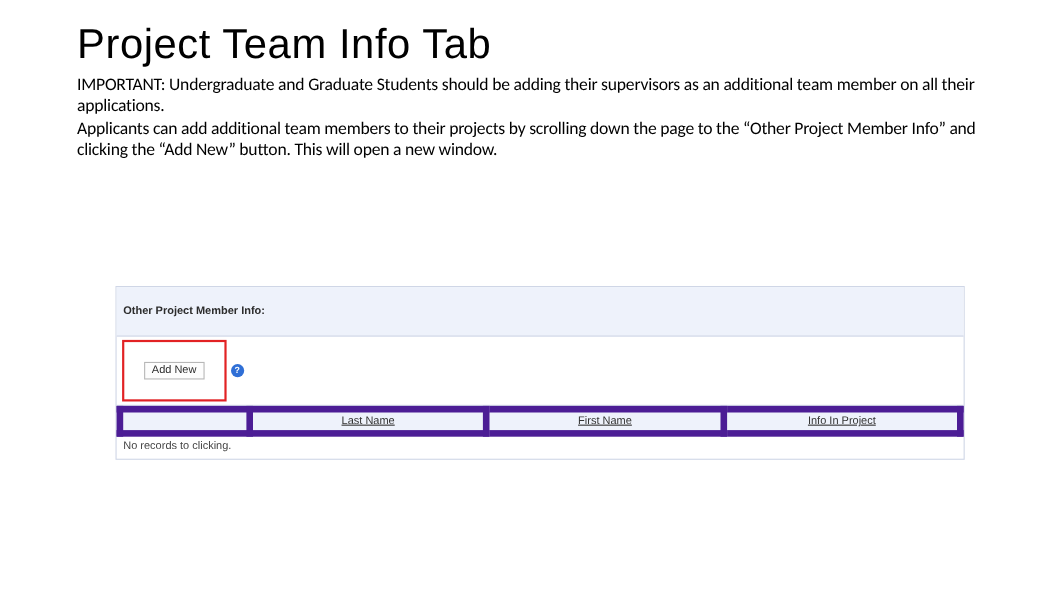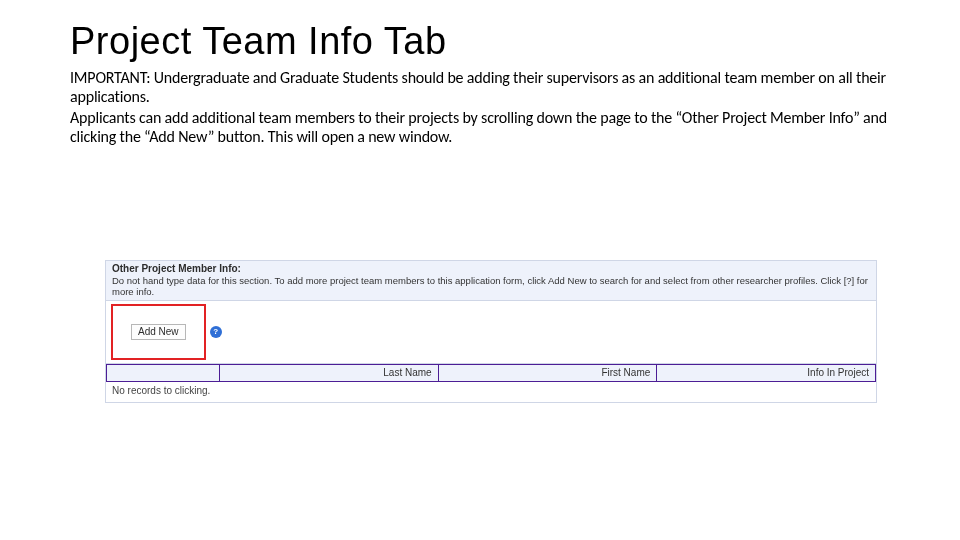--- a/index.html
+++ b/index.html
@@ -42,21 +42,21 @@
     border: 1px solid #cfd6e6;
     font-family: Tahoma, Arial, sans-serif;
     font-size: 10px;
     line-height: 1.2;
     color: #2c2c2c;
     background: #fff;
   }
   .panel-head {
     background: #eef2fb;
     border-bottom: 1px solid #cfd6e6;
-    padding: 2px 6px;
+    padding: 16px 6px;
   }
   .panel-head-title {
     font-weight: bold;
     font-size: 10px;
   }
   .panel-head-desc {
     font-size: 9.5px;
     color: #333;
   }
   .panel-toolbar {
@@ -91,26 +91,27 @@
     font-weight: bold;
     display: inline-block;
   }
   table.grid {
     width: 100%;
     border-collapse: collapse;
     table-layout: fixed;
   }
   table.grid th {
     background: #eef2fb;
-    border: 1px solid #4c1d95;
+    border: 6px solid #4c1d95;
     font-weight: normal;
     font-size: 10px;
     color: #333;
-    text-align: right;
+    text-align: center;
     padding: 2px 6px;
+    text-decoration: underline;
   }
   table.grid th.spacer { width: 100px; }
   .panel-empty {
     padding: 3px 6px 5px 6px;
     font-size: 10px;
     color: #444;
   }
 </style>
 </head>
 <body>
@@ -120,21 +121,20 @@
   <h1 class="title">Project Team Info Tab</h1>
 
   <div class="body">
     <p>IMPORTANT: Undergraduate and Graduate Students should be adding their supervisors as an additional team member on all their applications.</p>
     <p>Applicants can add additional team members to their projects by scrolling down the page to the “Other Project Member Info” and clicking the “Add New” button. This will open a new window.</p>
   </div>
 
   <div class="panel">
     <div class="panel-head">
       <div class="panel-head-title">Other Project Member Info:</div>
-      <div class="panel-head-desc">Do not hand type data for this section. To add more project team members to this application form, click Add New to search for and select from other researcher profiles. Click [?] for more info.</div>
     </div>
     <div class="panel-toolbar">
       <span class="highlight-ring">
         <span class="add-btn">Add New</span>
       </span>
       <span class="info-icon">?</span>
     </div>
     <table class="grid">
       <thead>
         <tr>

